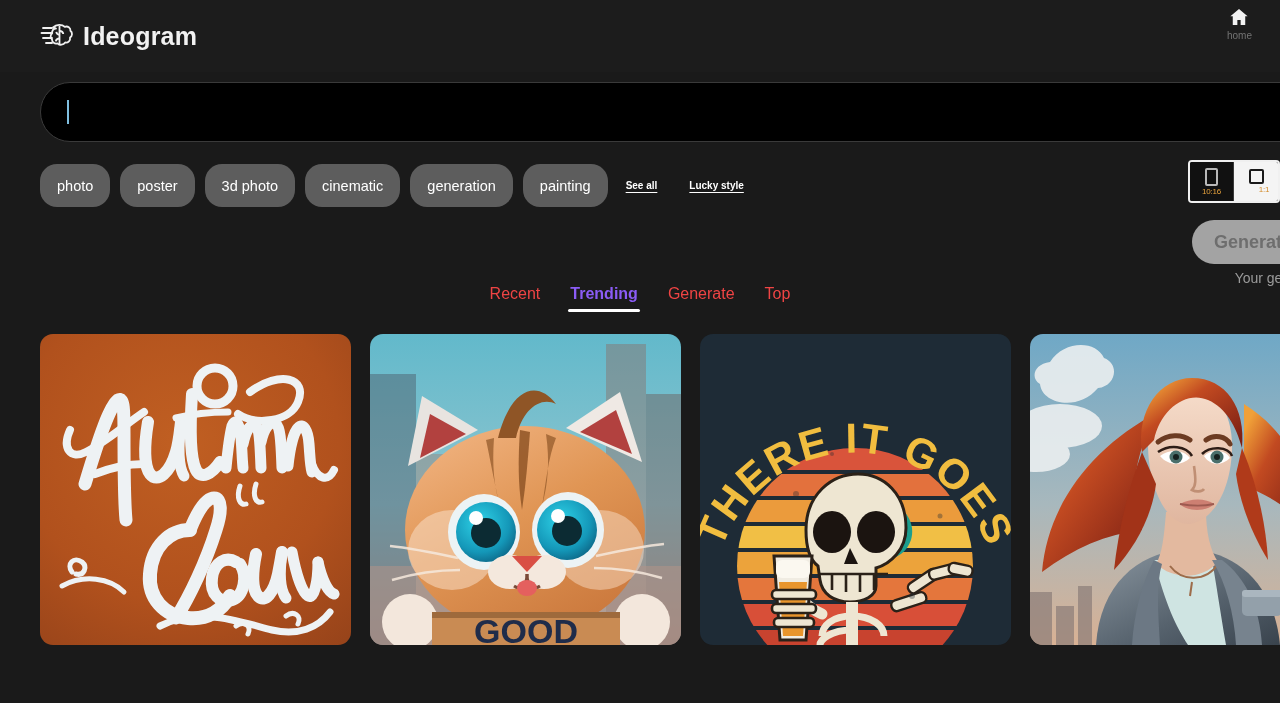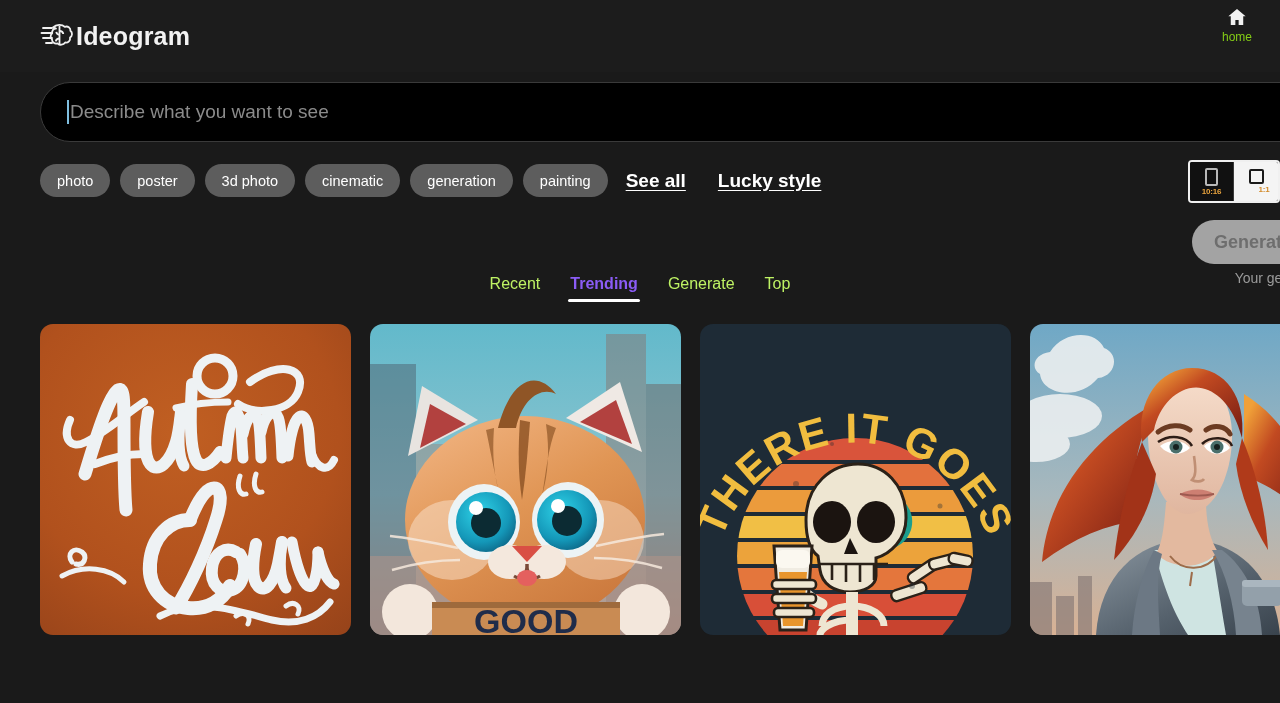--- a/index.html
+++ b/index.html
@@ -28,21 +28,21 @@
     height: 72px;
     background: #1c1c1c;
     display: flex;
     align-items: center;
     padding: 0 40px;
   }
 
   .brand {
     display: flex;
     align-items: center;
-    gap: 2px;
+    gap: 9px;
     cursor: pointer;
   }
   .brand-icon {
     width: 34px;
     height: 34px;
     display: block;
     flex: 0 0 auto;
   }
   .brand-name {
     font-size: 25px;
@@ -61,22 +61,22 @@
   .nav-home {
     display: flex;
     flex-direction: column;
     align-items: center;
     gap: 2px;
     cursor: pointer;
     padding: 2px 8px;
   }
   .home-icon { width: 22px; height: 22px; display: block; }
   .nav-home-label {
-    font-size: 12px;
-    color: #84cc16;
+    font-size: 10px;
+    color: #737373;
   }
 
   
   .prompt-wrap {
     position: relative;
     padding: 10px 0 0 40px;
   }
 
   .prompt-box {
     position: relative;
@@ -109,29 +109,29 @@
     align-items: center;
     gap: 10px;
     padding: 22px 0 0 40px;
   }
   .chip {
     background: #5d5d5d;
     color: #ffffff;
     font-size: 14.5px;
     border: none;
     border-radius: 17px;
-    height: 33px;
+    height: 43px;
     padding: 0 17px;
     cursor: pointer;
     white-space: nowrap;
     font-family: "Liberation Sans", sans-serif;
   }
   .text-link {
     color: #ffffff;
-    font-size: 19px;
+    font-size: 10px;
     font-weight: bold;
     text-decoration: underline;
     text-underline-offset: 3px;
     cursor: pointer;
     white-space: nowrap;
     margin-left: 8px;
   }
   .text-link + .text-link { margin-left: 22px; }
 
   
@@ -164,21 +164,21 @@
   }
   .ratio-glyph {
     border: 2px solid #b9b9b9;
     border-radius: 2px;
   }
   .ratio-btn:last-child .ratio-glyph { border-color: #1a1a1a; }
   .g-1016 { width: 13px; height: 18px; }
   .g-11   { width: 15px; height: 15px; }
   .ratio-label {
     font-size: 8px;
-    font-weight: bold;
+    font-weight: normal;
     color: #e8a33d;
     letter-spacing: -0.2px;
     font-family: "Liberation Sans", sans-serif;
   }
   .ratio-btn:last-child .ratio-label { color: #d38b2a; margin-left: 16px; }
 
   .generate-btn {
     position: absolute;
     right: -62px;
     top: 220px;
@@ -211,21 +211,21 @@
     justify-content: center;
     align-items: flex-end;
     gap: 26px;
     margin-top: 78px;
   }
   .tab {
     position: relative;
     background: none;
     border: none;
     font-size: 16px;
-    color: #bef264;
+    color: #ef4444;
     padding: 0 2px 14px;
     cursor: pointer;
     font-family: "Liberation Sans", sans-serif;
   }
   .tab.active {
     color: #8b5cf6;
     font-weight: bold;
   }
   .tab.active::after {
     content: "";
@@ -291,21 +291,20 @@
           </svg>
         </span>
         <span class="nav-home-label">home</span>
       </div>
     </div>
   </div>
 
   <div class="prompt-wrap">
     <div class="prompt-box">
       <span class="caret"></span>
-      <span class="prompt-placeholder">Describe what you want to see</span>
     </div>
   </div>
 
   <div class="chips-row">
     <button class="chip">photo</button>
     <button class="chip">poster</button>
     <button class="chip">3d photo</button>
     <button class="chip">cinematic</button>
     <button class="chip">generation</button>
     <button class="chip">painting</button>

